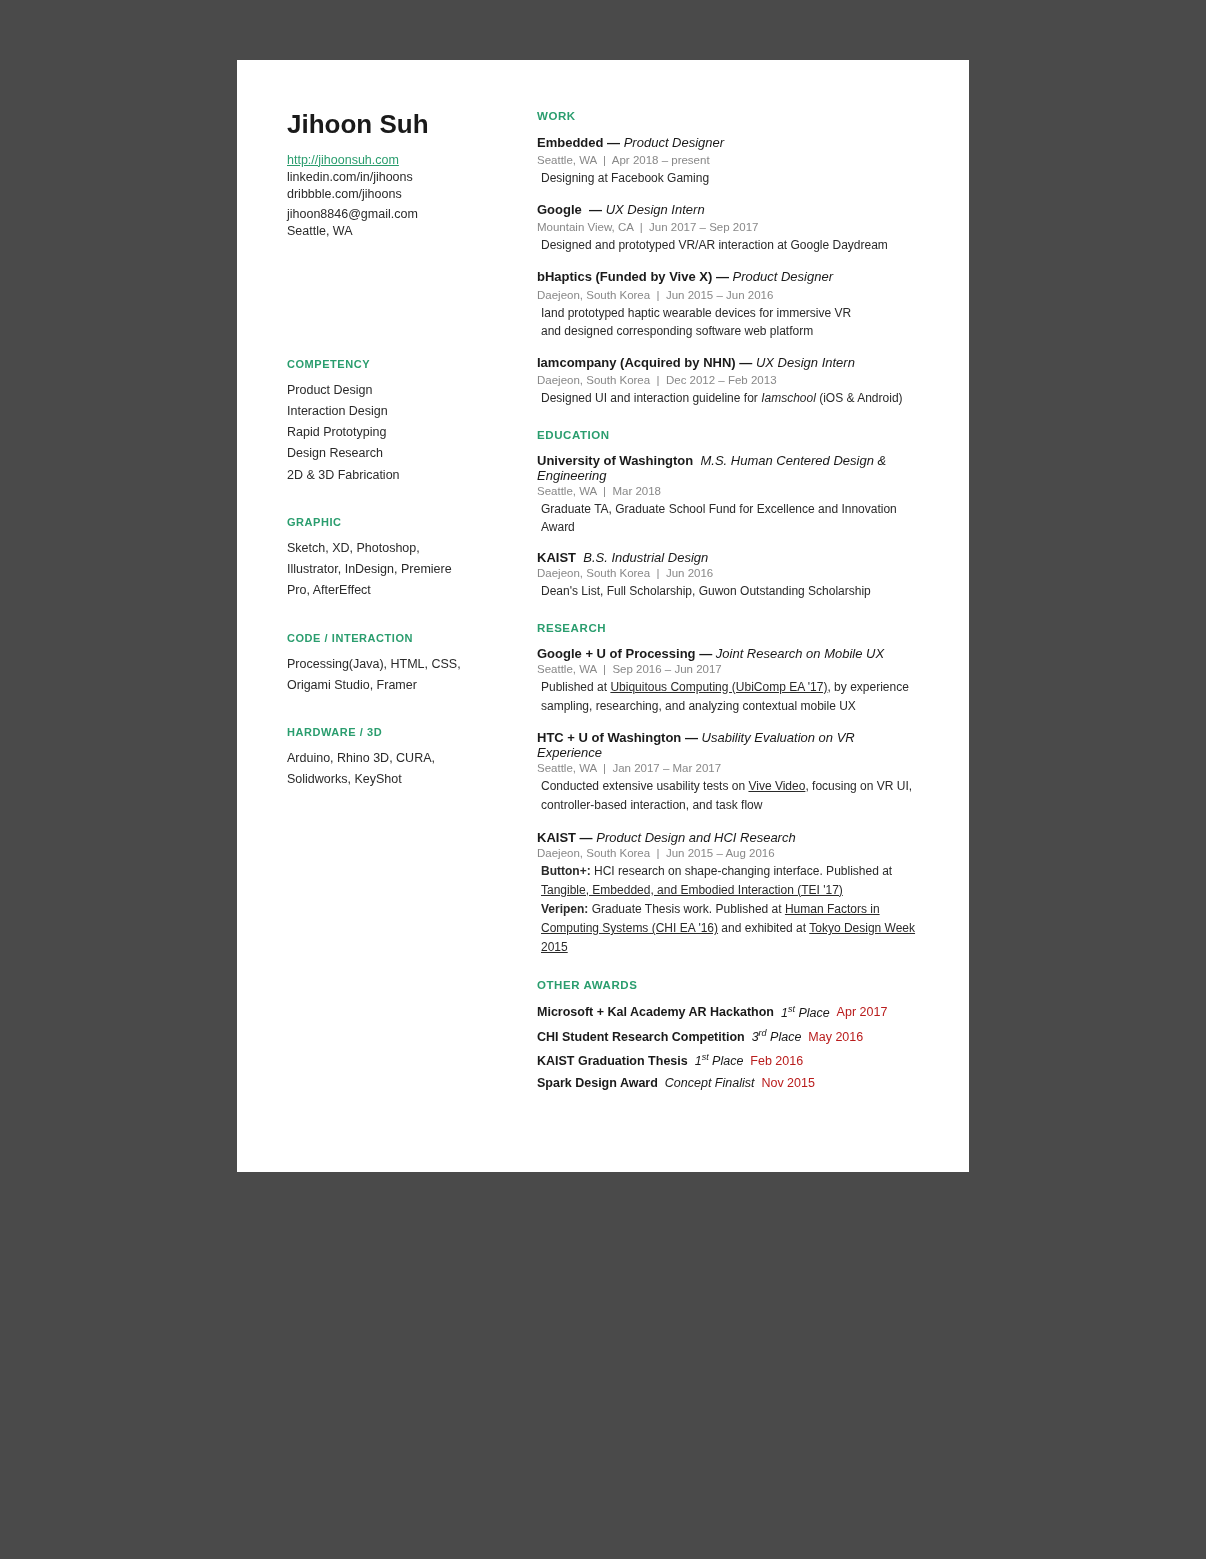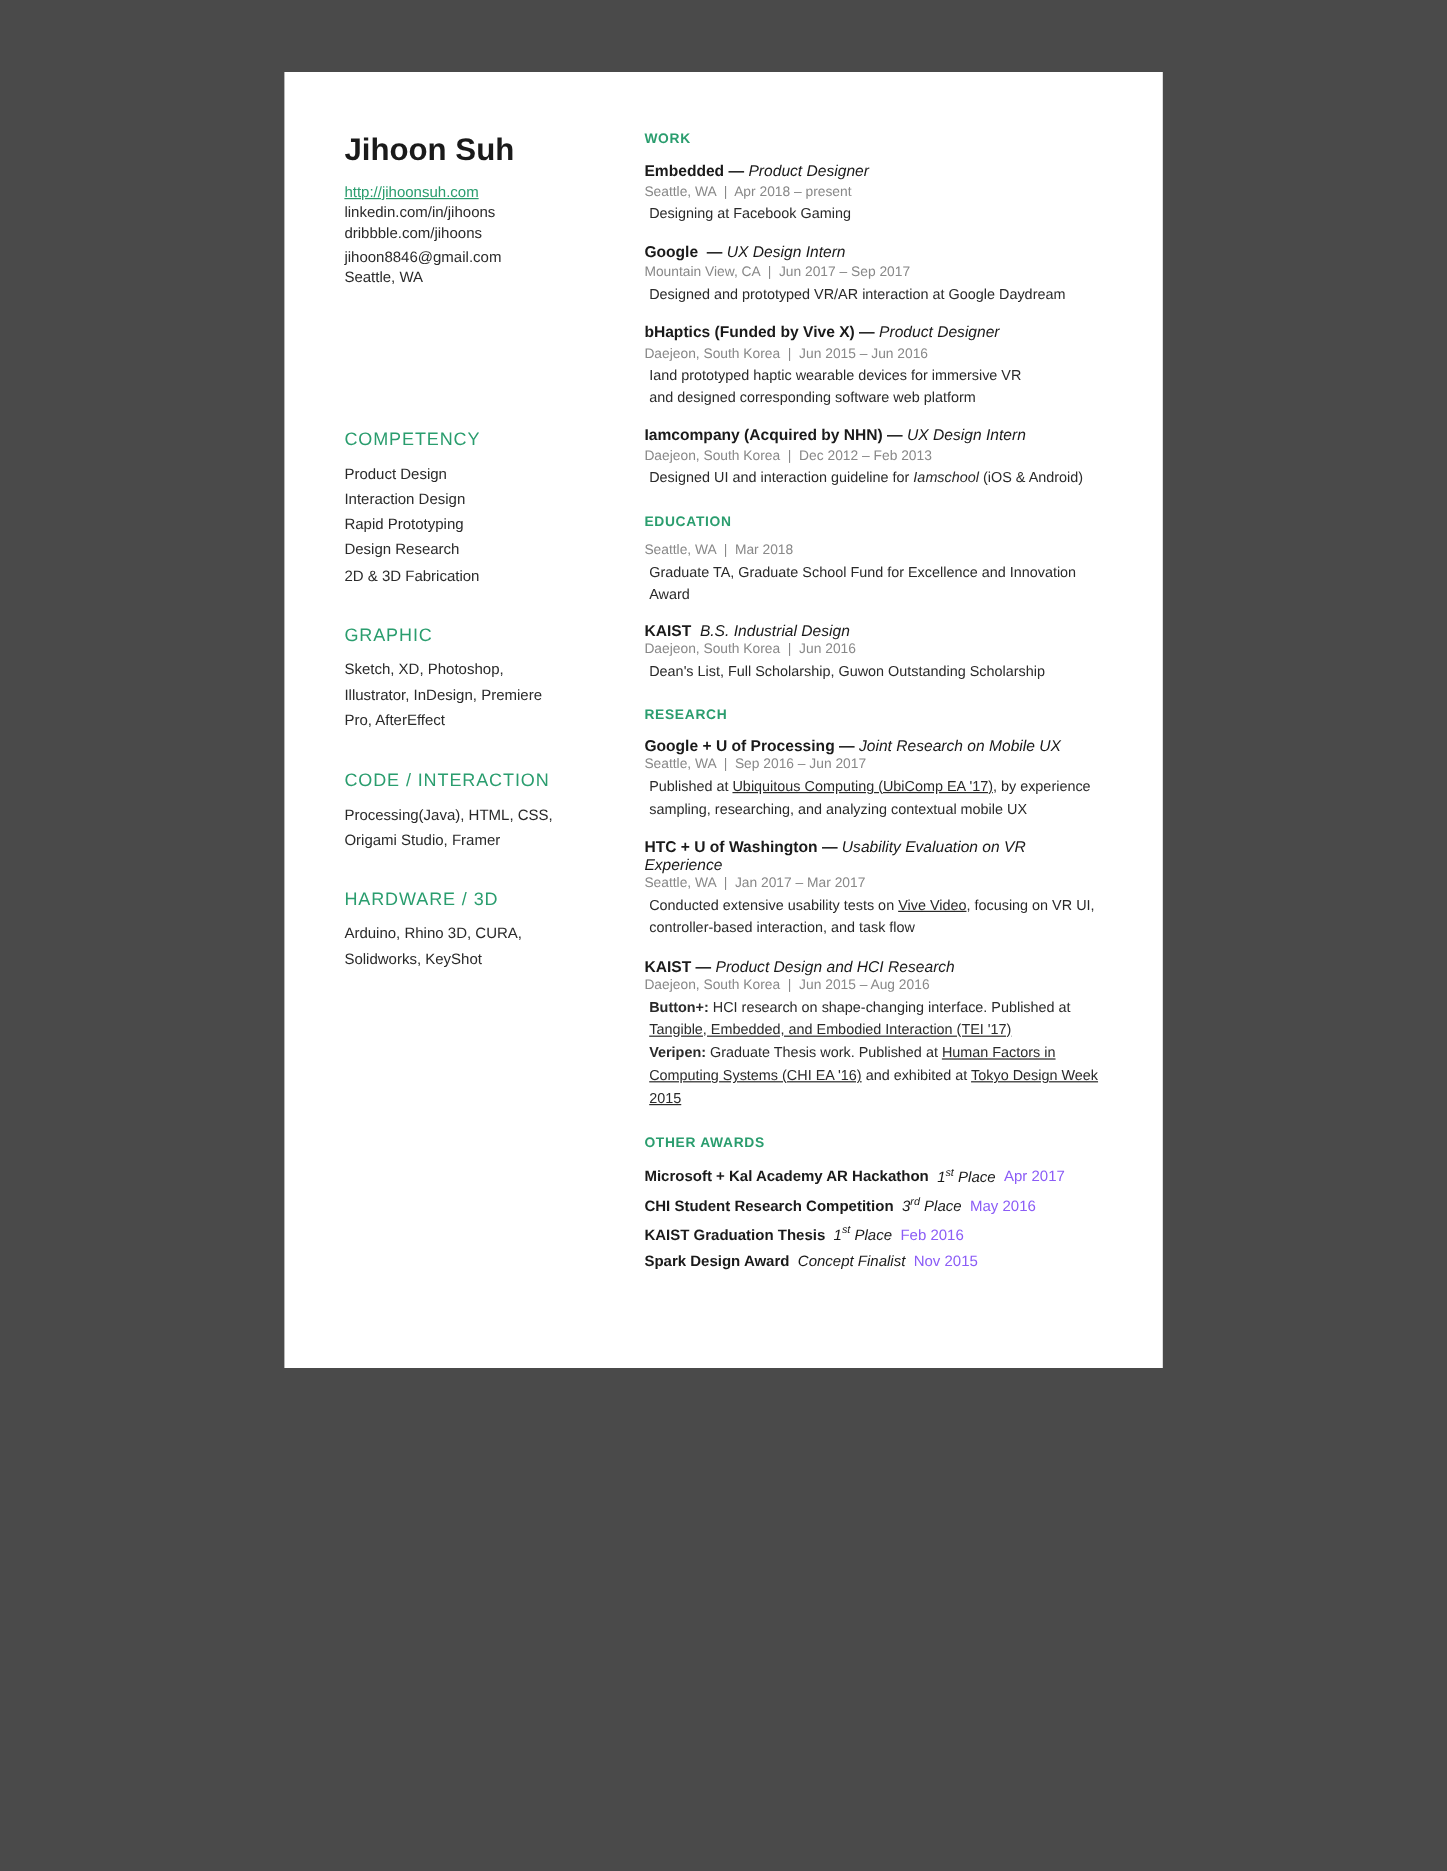--- a/index.html
+++ b/index.html
@@ -49,22 +49,22 @@
       display: block;
       margin-bottom: 3px;
     }
     .contact-group {
       margin-bottom: 6px;
     }
     .contact-group2 {
       margin-bottom: 0;
     }
     .section-title {
-      font-size: 15px;
-      font-weight: 400;
+      font-size: 11px;
+      font-weight: 700;
       color: #2a9d6e;
       letter-spacing: 0.05em;
       text-transform: uppercase;
       margin-bottom: 10px;
       margin-top: 30px;
     }
     .left-section-first {
       margin-top: 120px;
     }
     .skill-text {
@@ -172,21 +172,21 @@
       font-size: 12.5px;
       color: #1a1a1a;
     }
     .award-entry strong {
       font-weight: 700;
     }
     .award-entry em {
       font-style: italic;
     }
     .award-year {
-      color: #8b5cf6;
+      color: #b91c1c;
     }
     .superscript {
       font-size: 9px;
       vertical-align: super;
     }
     .right-first-section {
       margin-top: 0;
     }
     .divider-section {
       margin-top: 18px;
@@ -272,20 +272,23 @@
         </div>
         <div class="job-meta">Daejeon, South Korea &nbsp;|&nbsp; Dec 2012 – Feb 2013</div>
         <div class="job-desc">Designed UI and interaction guideline for <em>Iamschool</em> (iOS &amp; Android)</div>
       </div>
     </div>
 
     <div class="right-section divider-section">
       <div class="right-section-title">EDUCATION</div>
 
       <div class="edu-entry">
+        <div class="edu-header">
+          <strong>University of Washington</strong> &nbsp;<em>M.S. Human Centered Design &amp; Engineering</em>
+        </div>
         <div class="edu-meta">Seattle, WA &nbsp;|&nbsp; Mar 2018</div>
         <div class="edu-desc">Graduate TA, Graduate School Fund for Excellence and Innovation Award</div>
       </div>
 
       <div class="edu-entry">
         <div class="edu-header">
           <strong>KAIST</strong> &nbsp;<em>B.S. Industrial Design</em>
         </div>
         <div class="edu-meta">Daejeon, South Korea &nbsp;|&nbsp; Jun 2016</div>
         <div class="edu-desc">Dean's List, Full Scholarship, Guwon Outstanding Scholarship</div>

